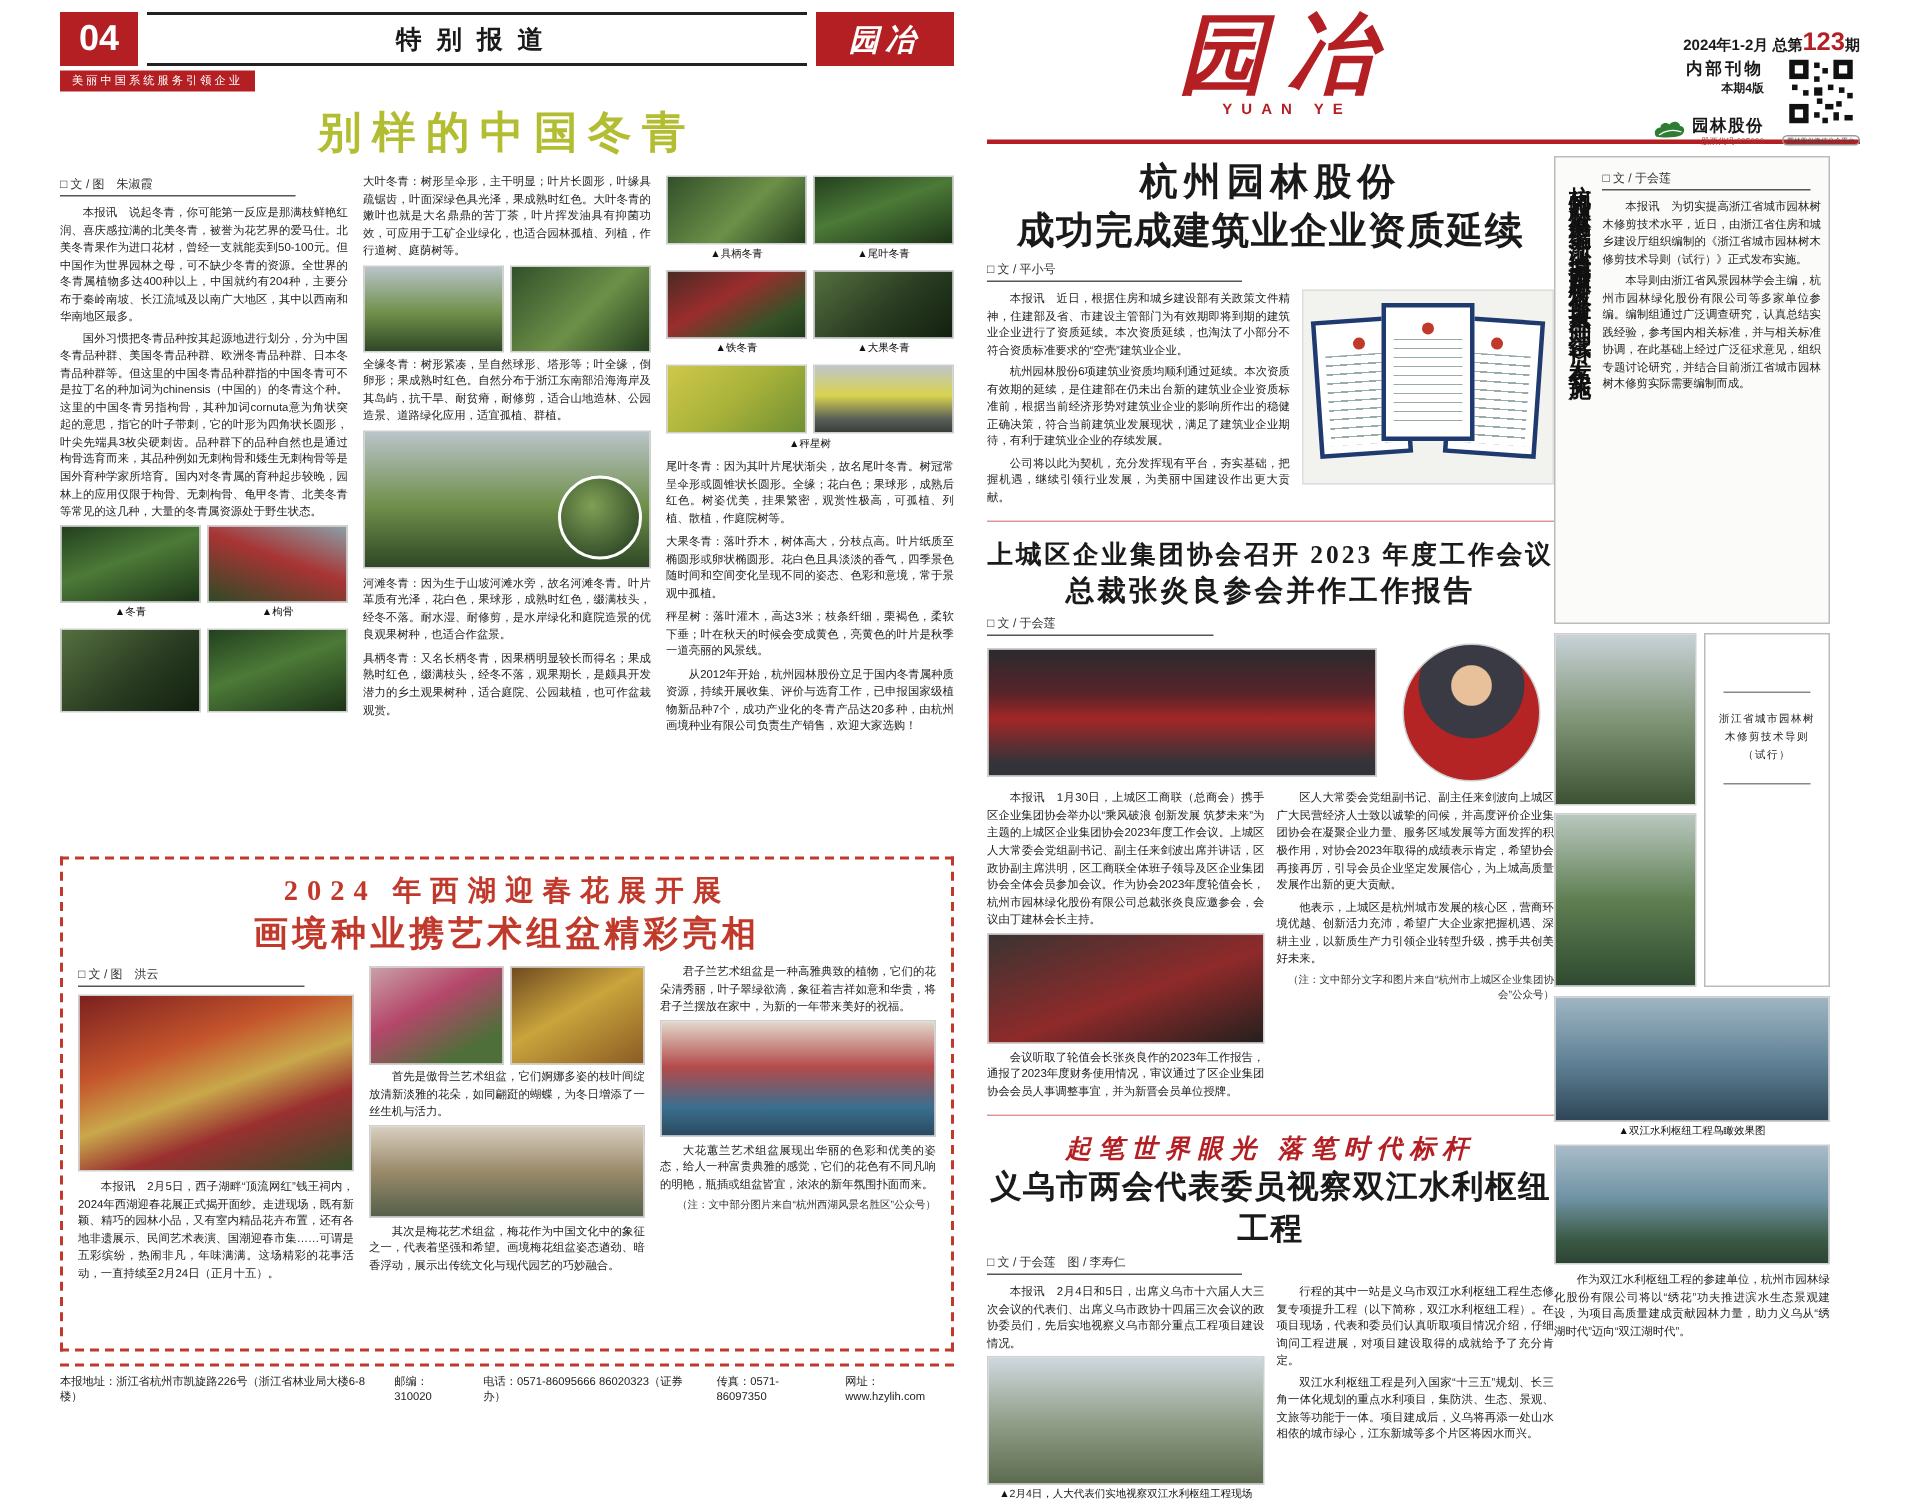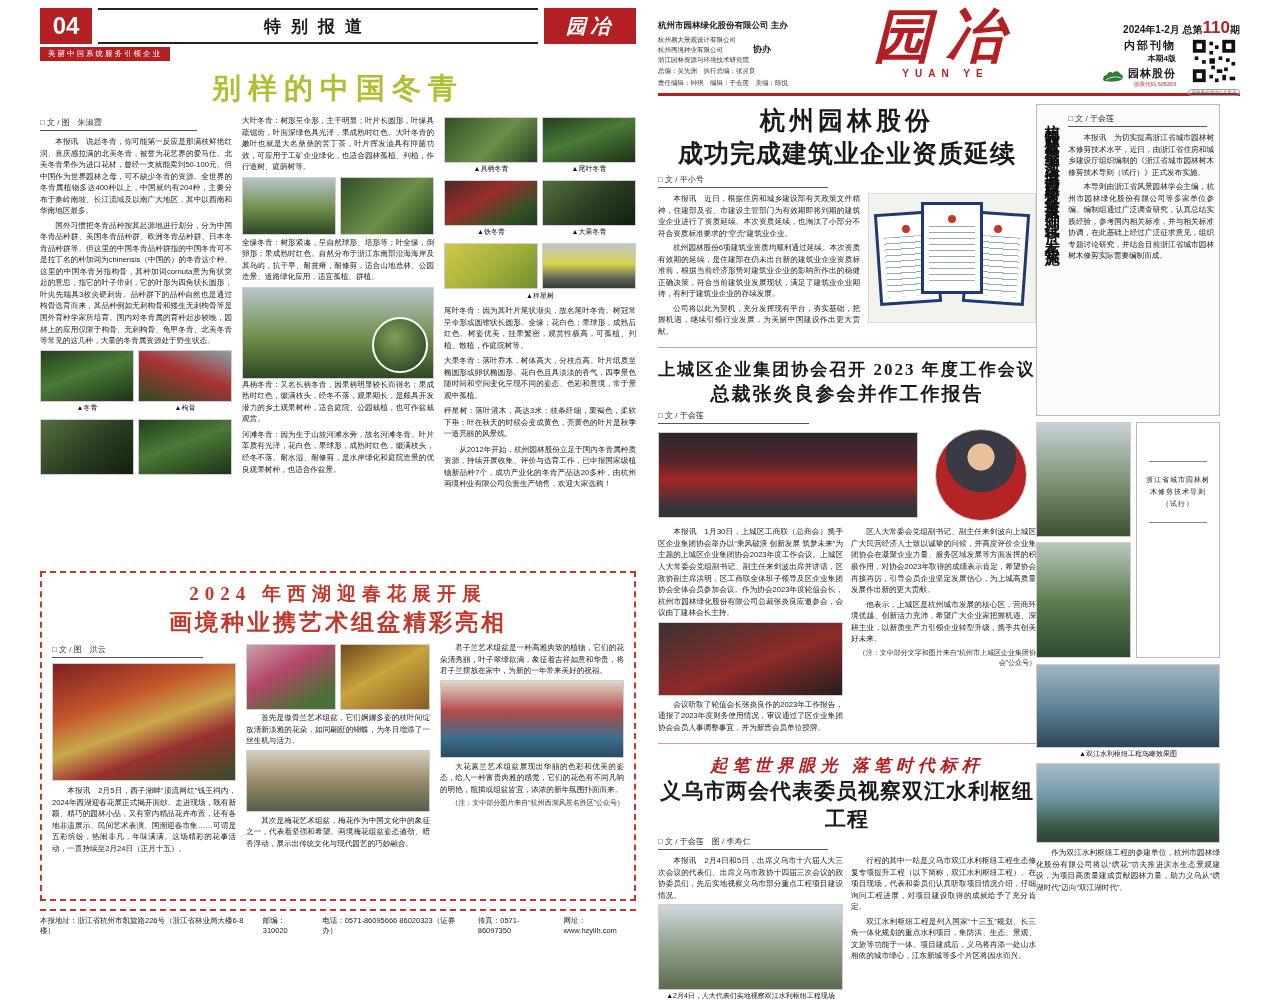--- a/index.html
+++ b/index.html
@@ -84,21 +84,21 @@
   .credits .ed { font-size:6.5px; color:#333; margin-top:3px; }
   .rp-title-wrap { flex:1; text-align:center; }
   .rp-title { font-family:"Liberation Serif","DejaVu Serif",serif; color:#b41f24; font-size:58px; font-weight:bold;
     font-style:italic; letter-spacing:14px; line-height:1.0; }
   .rp-pinyin { color:#b41f24; font-size:10px; font-weight:bold; letter-spacing:6px; margin-top:2px; }
   .issue-block { width:182px; text-align:right; padding-top:10px; }
   .issue-line { font-size:10px; font-weight:bold; }
   .issue-no { color:#b41f24; font-size:17px; font-weight:bold; }
   .pub-line { font-size:11px; font-weight:bold; letter-spacing:2px; }
   .ed-line { font-size:8px; font-weight:bold; }
-  .brand-row { display:flex; justify-content:flex-end; align-items:center; gap:4px; margin-top:2px; }
+  .brand-row { display:flex; justify-content:flex-end; align-items:center; gap:4px; margin-top:12px; }
   .brand-name { font-size:11px; font-weight:bold; letter-spacing:1px; }
   .stock { font-size:5.5px; color:#a33; }
   .qr-wrap { width:52px; margin-left:6px; text-align:center; }
   .qr-cap { font-size:4.5px; color:#444; border:1px solid #999; border-radius:4px; padding:0 1px; margin-top:1px; }
 
   
   .rp-body { display:flex; margin-top:8px; }
   .rp-main { width:378px; }
   .rp-side { width:184px; }
   .ra1-t1 { text-align:center; font-size:25px; font-weight:bold; letter-spacing:4px; }
@@ -181,22 +181,22 @@
               </div>
             <div class="cell">
                 <div class="photo ph-leaf" style="height:58px"></div>
               </div>
           </div>
           <p class="sp">全缘冬青：树形紧凑，呈自然球形、塔形等；叶全缘，倒卵形；果成熟时红色。自然分布于浙江东南部沿海海岸及其岛屿，抗干旱、耐贫瘠，耐修剪，适合山地造林、公园造景、道路绿化应用，适宜孤植、群植。</p>
           <div style="position:relative">
             <div class="photo ph-nursery" style="height:92px"></div>
             <div class="circle-inset"></div>
           </div>
+          <p class="sp" style="margin-top:4px">河滩冬青：因为生于山坡河滩水旁，故名河滩冬青。叶片革质有光泽，花白色，果球形，成熟时红色，缀满枝头，经冬不落。耐水湿、耐修剪，是水岸绿化和庭院造景的优良观果树种，也适合作盆景。</p>
           <p class="sp">具柄冬青：又名长柄冬青，因果柄明显较长而得名；果成熟时红色，缀满枝头，经冬不落，观果期长，是颇具开发潜力的乡土观果树种，适合庭院、公园栽植，也可作盆栽观赏。</p>
-          <p class="sp" style="margin-top:4px">河滩冬青：因为生于山坡河滩水旁，故名河滩冬青。叶片革质有光泽，花白色，果球形，成熟时红色，缀满枝头，经冬不落。耐水湿、耐修剪，是水岸绿化和庭院造景的优良观果树种，也适合作盆景。</p>
         </div>
 
         <div class="col">
           <div class="ph-row">
             <div class="cell">
               <div class="photo ph-leaf" style="height:46px"></div>
               <div class="cap">▲具柄冬青</div>
             </div>
             <div class="cell">
               <div class="photo ph-leaf2" style="height:46px"></div>
@@ -266,40 +266,27 @@
       <span>邮编：310020</span>
       <span>电话：0571-86095666 86020323（证券办）</span>
       <span>传真：0571-86097350</span>
       <span>网址：www.hzylih.com</span>
     </div>
   </div>
 
   <div class="page page-right">
 
     <div class="rp-mast">
-      <div class="credits">
-        <div class="org">杭州市园林绿化股份有限公司  主办</div>
-        <div class="co-wrap">
-          <div>
-            <div class="co">杭州易大景观设计有限公司</div>
-            <div class="co">杭州画境种业有限公司</div>
-            <div class="co">浙江园林资源与环境技术研究院</div>
-          </div>
-          <div class="co-label">协办</div>
-        </div>
-        <div class="ed">总编：吴先洲　执行总编：张灵良</div>
-        <div class="ed">责任编辑：钟琪　编辑：于会莲　美编：陈悦</div>
-      </div>
       <div class="rp-title-wrap">
         <div class="rp-title">园冶</div>
         <div class="rp-pinyin">YUAN YE</div>
       </div>
       <div class="issue-block">
         <div class="issue-line">
-          <span>2024年1-2月  总第</span><span class="issue-no">110</span><span>期</span>
+          <span>2024年1-2月  总第</span><span class="issue-no">123</span><span>期</span>
         </div>
         <div style="display:flex; justify-content:flex-end; gap:6px; align-items:flex-start;">
           <div>
             <div class="pub-line">内部刊物</div>
             <div class="ed-line">本期4版</div>
             <div class="brand-row">
               <svg width="22" height="14" viewBox="0 0 22 14">
                 <path d="M2 11 C0 8 2 5 5 5 C5 2 9 1 11 3 C13 0 18 1 18 4 C21 4 22 8 19 10 C15 12 6 12 2 11 Z" fill="#2e7d32"></path>
                 <path d="M4 10 C8 7 14 6 19 8" stroke="#fff" stroke-width="0.8" fill="none"></path>
               </svg>

